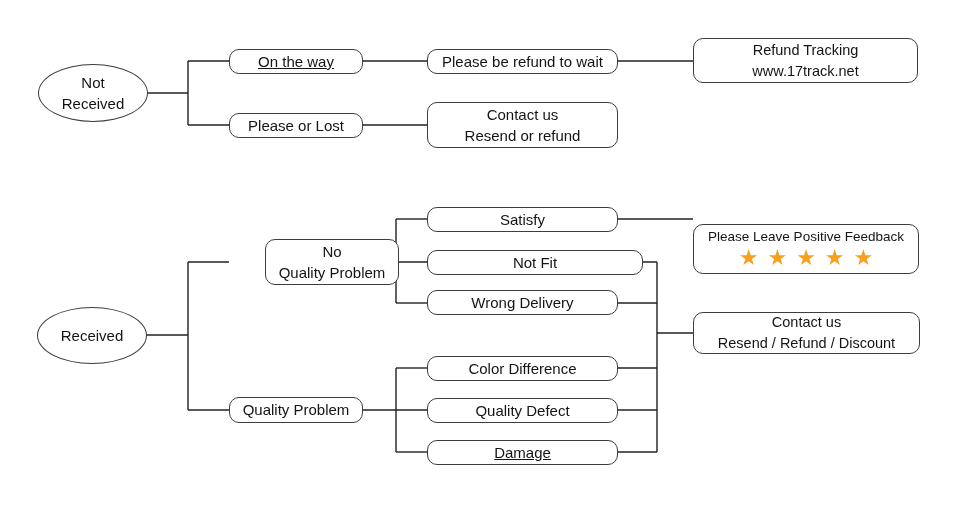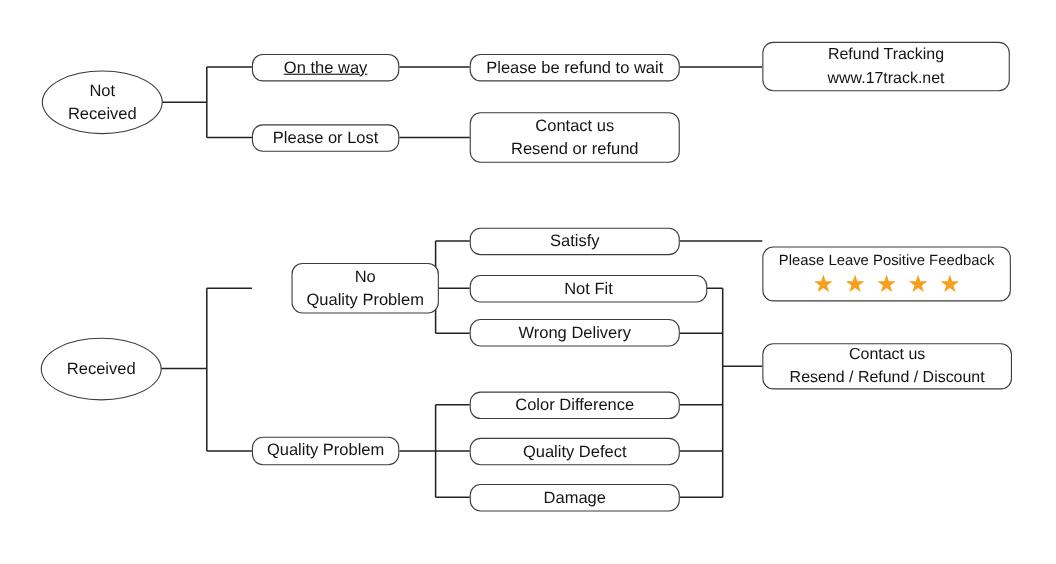--- a/index.html
+++ b/index.html
@@ -124,21 +124,21 @@
   <div class="node" style="left:427px; top:207px; width:191px; height:25px;">Satisfy</div>
 
   <div class="node" style="left:427px; top:250px; width:216px; height:25px;">Not Fit</div>
 
   <div class="node" style="left:427px; top:290px; width:191px; height:25px;">Wrong Delivery</div>
 
   <div class="node" style="left:427px; top:398px; width:191px; height:25px;">Quality Defect</div>
 
   <div class="node" style="left:427px; top:356px; width:191px; height:25px;">Color Difference</div>
 
-  <div class="node" style="left:427px; top:440px; width:191px; height:25px;">Damage</div>
+  <div class="node" style="left:427px; top:440px; width:191px; height:25px;text-decoration:underline;">Damage</div>
 
   <div class="node small-text" style="left:693px; top:38px; width:225px; height:45px;">Refund Tracking
 www.17track.net</div>
 
   <div class="node" style="left:693px; top:193px; width:226px; height:50px;margin-top:31px;">
     <div class="fb-title">Please Leave Positive Feedback</div>
     <div class="stars">
       <span class="star">★</span>
       <span class="star">★</span>
       <span class="star">★</span>

